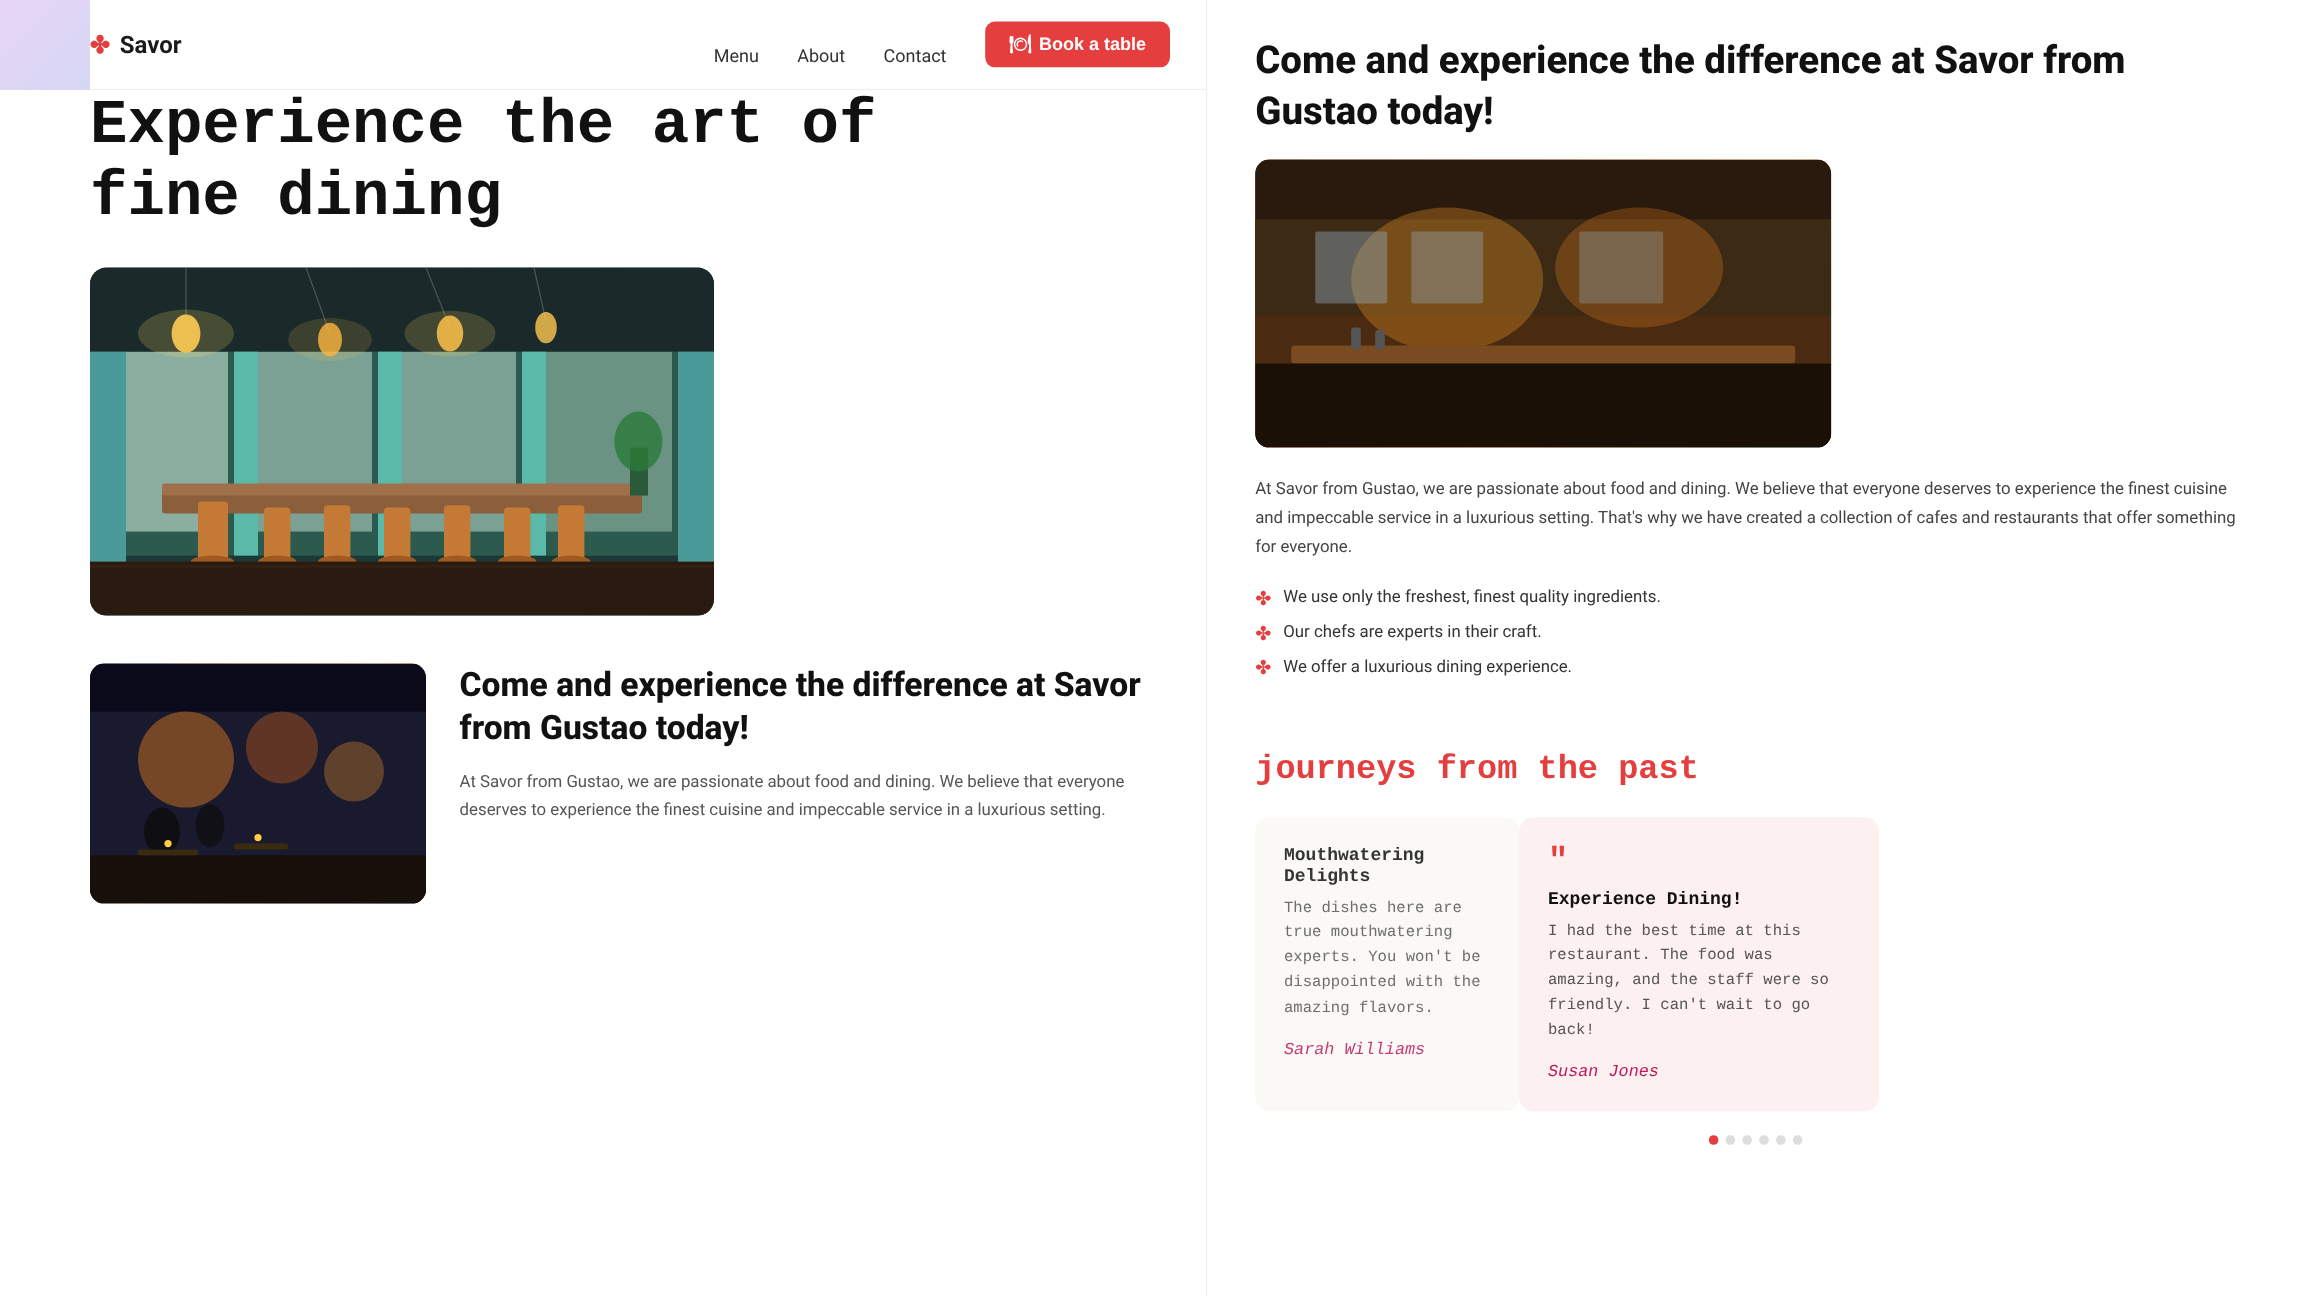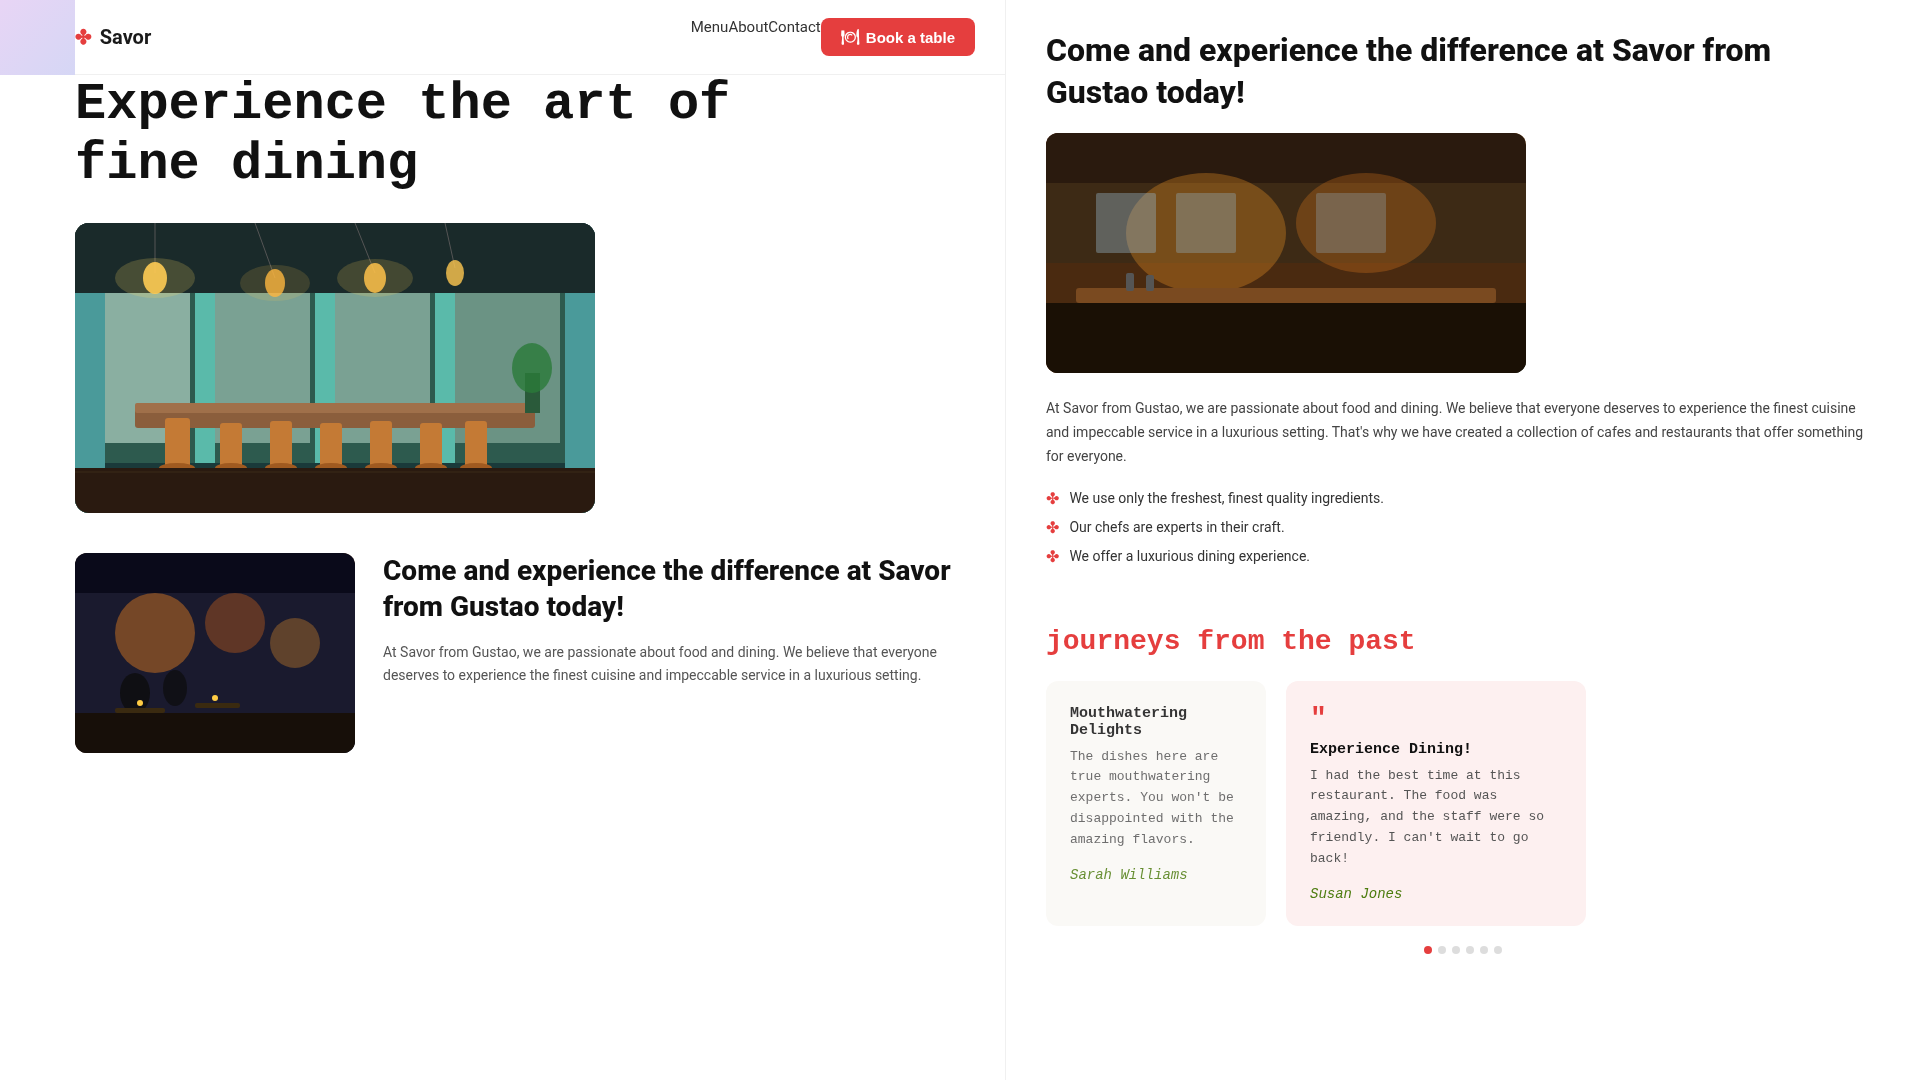--- a/index.html
+++ b/index.html
@@ -66,21 +66,22 @@
       color: #1a1a1a;
     }
 
     .logo-icon {
       color: #e53e3e;
       font-size: 20px;
     }
 
     .nav-links {
       display: flex;
-      align-items: flex-start;
+      align-items: flex-end;
+      gap: 32px;
     }
 
     .nav-link {
       font-size: 15px;
       color: #333;
       cursor: pointer;
       text-decoration: none;
     }
 
     .btn-book {
@@ -227,21 +228,20 @@
       color: #111;
       margin-bottom: 24px;
     }
 
     .testimonials-title span {
       color: #e53e3e;
     }
 
     .testimonial-cards {
       display: flex;
-      gap: 20px;
     }
 
     .testimonial-card {
       background: #faf8f5;
       border-radius: 12px;
       padding: 24px;
       width: 300px;
       position: relative;
     }
 
@@ -268,21 +268,21 @@
     .testimonial-text {
       font-size: 13px;
       color: #555;
       line-height: 1.6;
       margin-bottom: 16px;
     }
 
     .testimonial-author {
       font-style: italic;
       font-size: 14px;
-      color: #4d7c0f;
+      color: #be185d;
       font-weight: 500;
     }
 
     
     .dots-indicator {
       display: flex;
       gap: 6px;
       justify-content: center;
       margin-top: 20px;
     }

